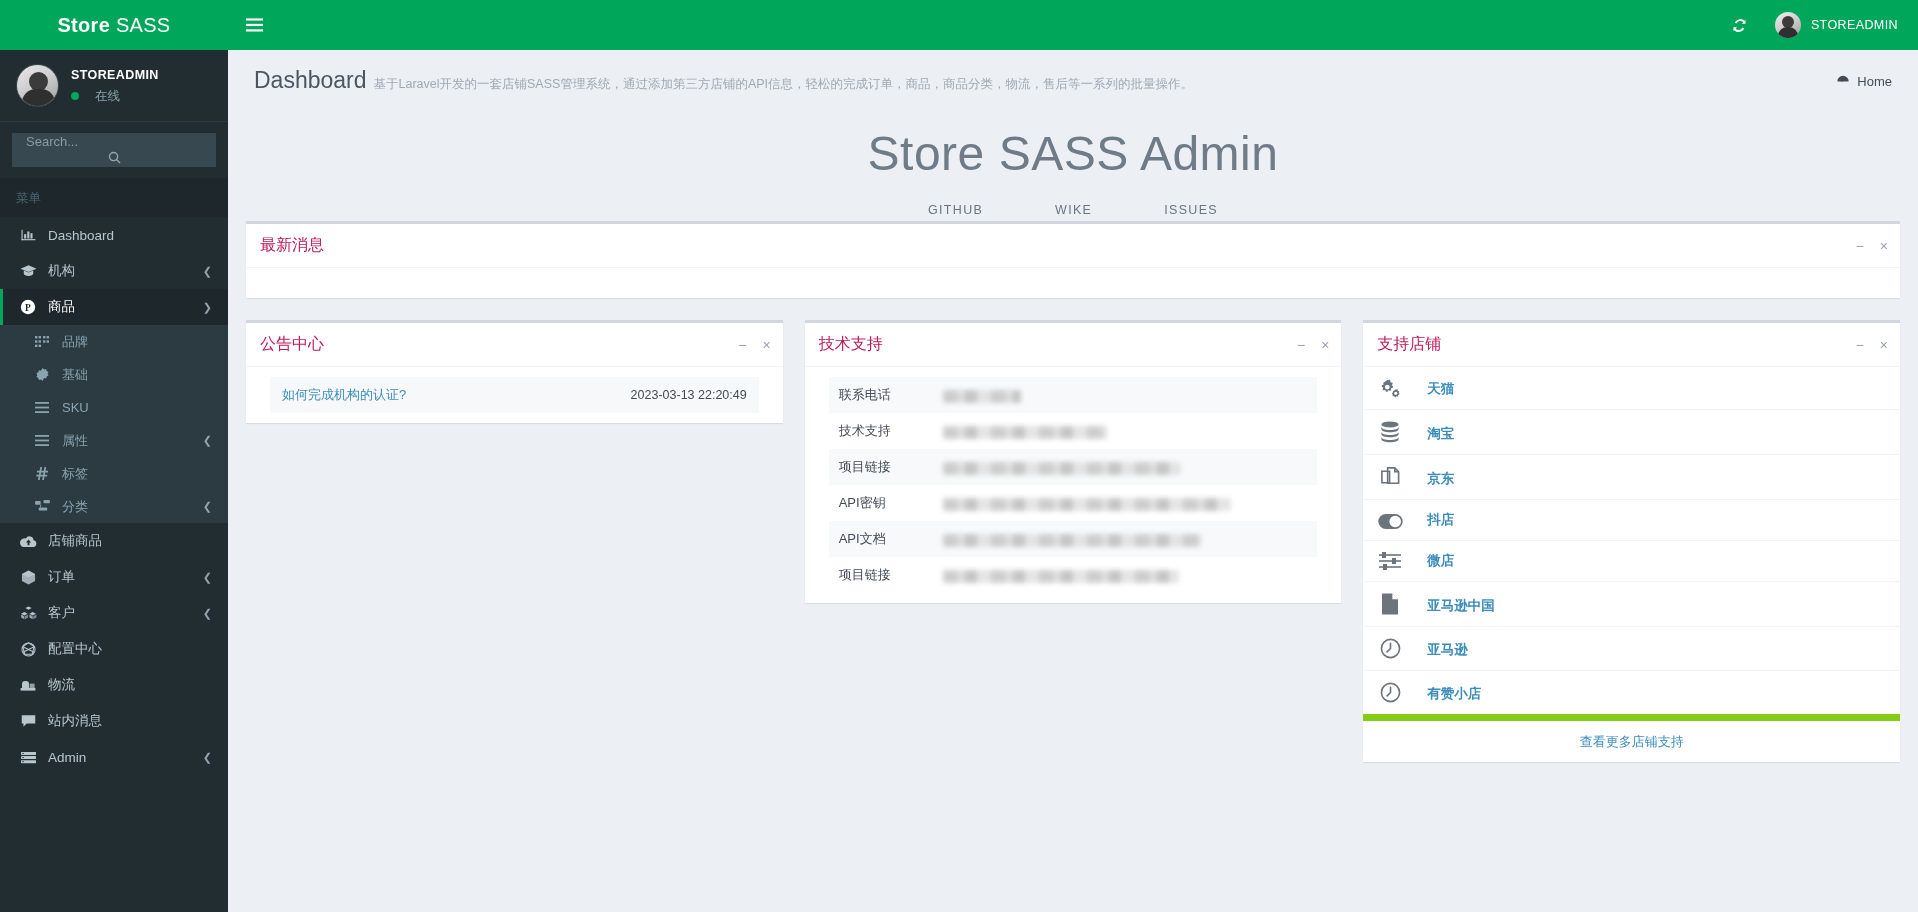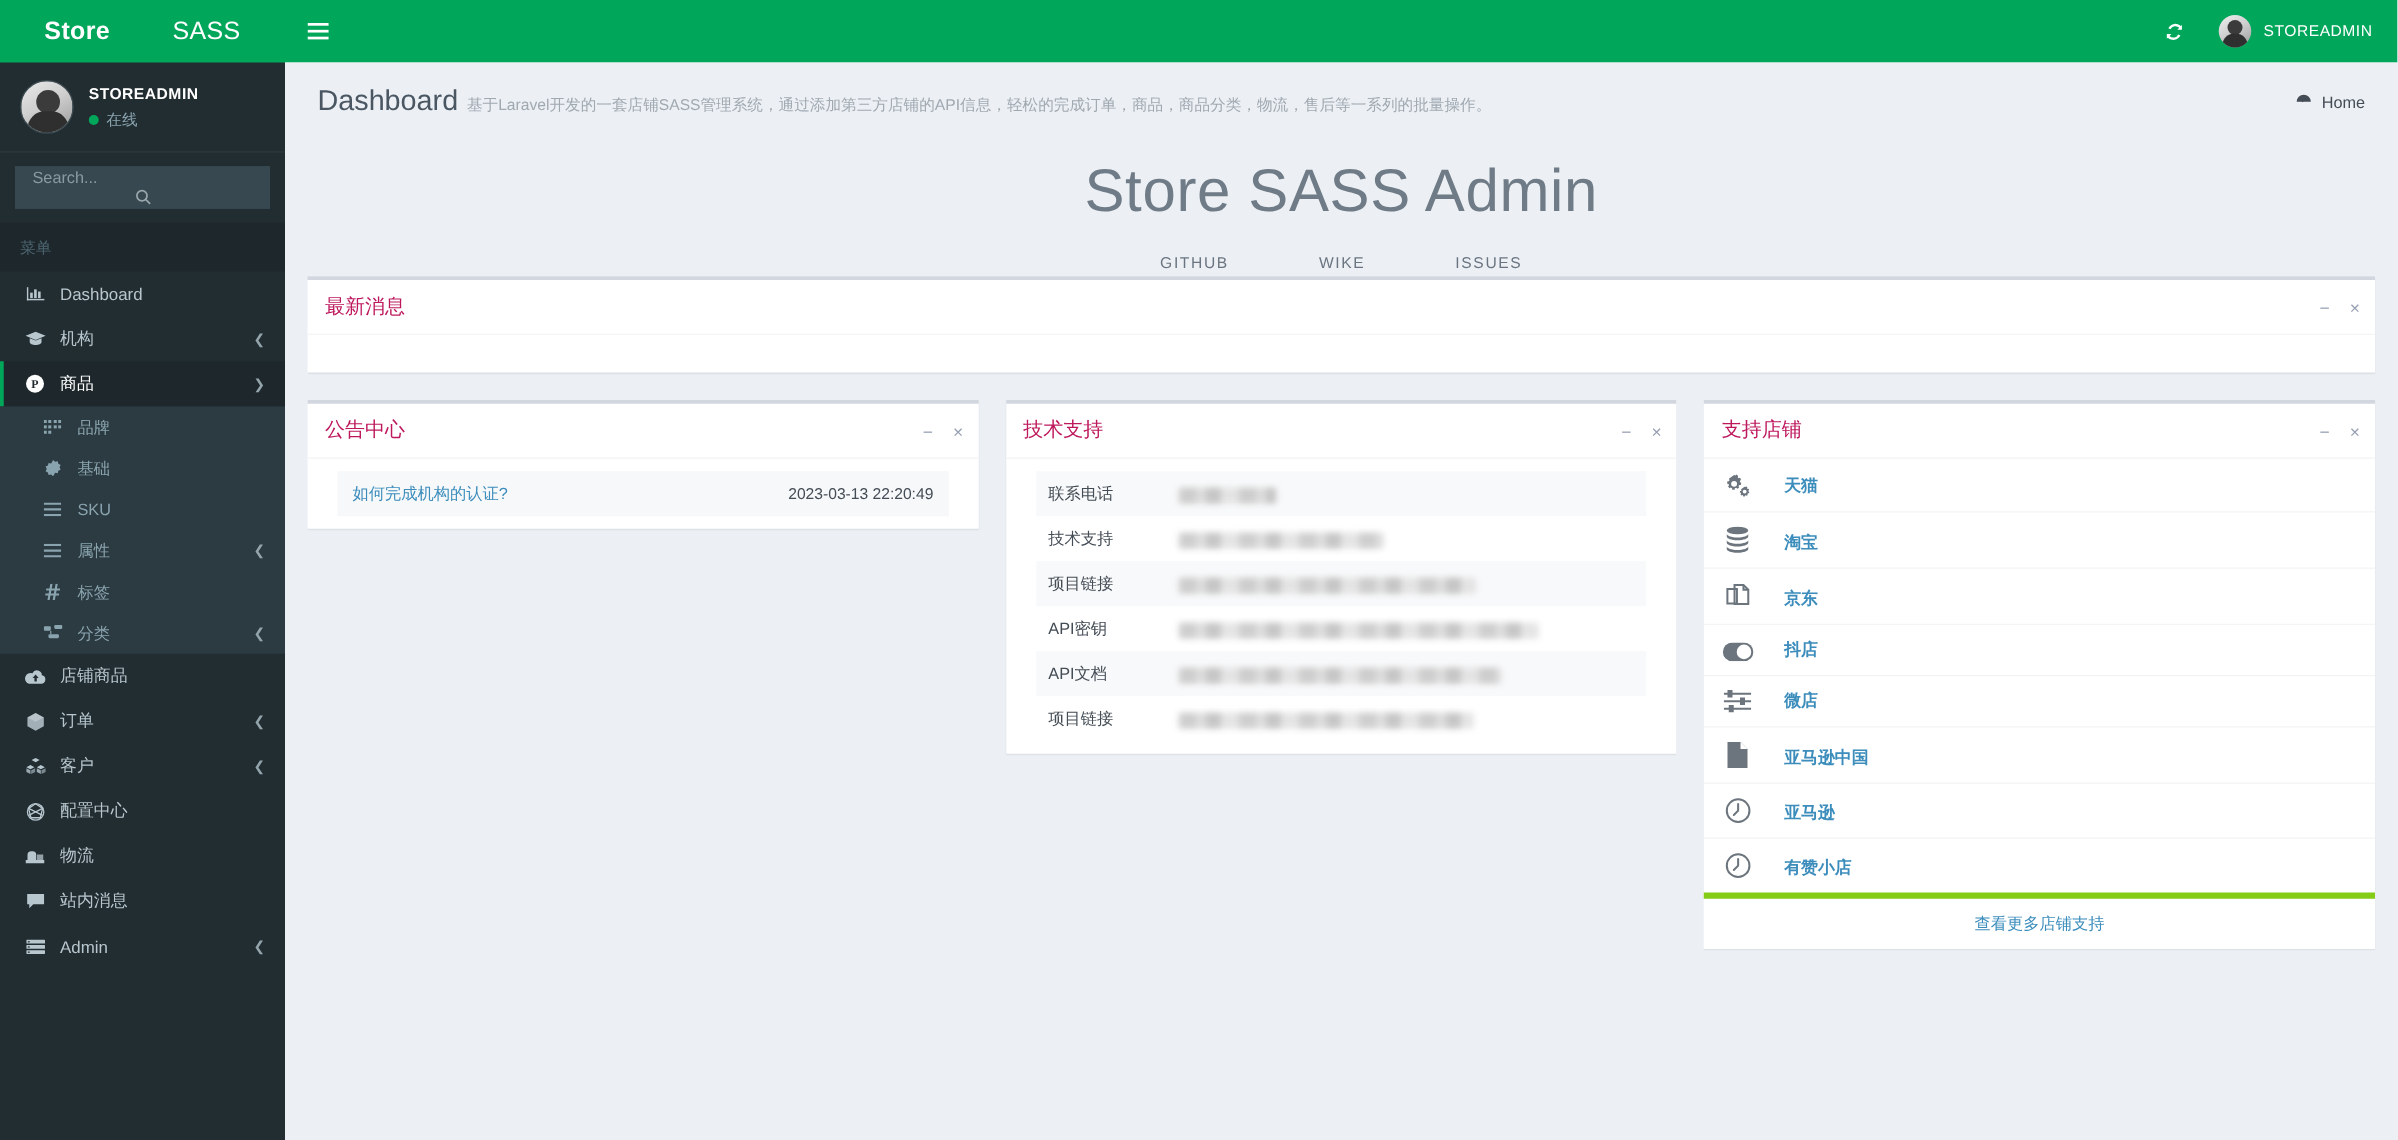--- a/index.html
+++ b/index.html
@@ -17,21 +17,20 @@
   .sidebar {
     position: absolute; left: 0; top: 0;
     width: 228px; height: 912px;
     background: #222d32;
   }
   .logo {
     height: 50px; background: #00a65a;
     display: flex; align-items: center; justify-content: center;
     color: #fff; font-size: 20px; font-weight: bold;
     letter-spacing: .3px;
-    gap: 22px;
   }
   .logo .lite { font-weight: 300; }
 
   .user-panel {
     display: flex; align-items: center;
     padding: 14px 12px 14px 16px;
     border-bottom: 1px solid #2b3a40;
   }
   .avatar {
     width: 43px; height: 43px; border-radius: 50%;
@@ -42,21 +41,21 @@
   .avatar::before{
     content:""; position:absolute; left:12px; top:7px; width:19px; height:19px;
     border-radius:50%; background:#3b3b3b;
   }
   .avatar::after{
     content:""; position:absolute; left:5px; bottom:-5px; width:33px; height:22px;
     border-radius:14px 14px 0 0; background:#2f2f2f;
   }
   .user-info { margin-left: 12px; line-height: 1.35; }
   .user-name { color: #fff; font-size: 12.5px; font-weight: bold; letter-spacing:.4px;}
-  .user-status { color: #8aa4af; font-size: 12.5px; display: flex; align-items: center; gap: 6px; margin-top: 4px;}
+  .user-status { color: #8aa4af; font-size: 12.5px; display: flex; align-items: center; gap: 16px; margin-top: 4px;}
   .dot-online { width: 8px; height: 8px; border-radius: 50%; background: #00a65a; display: inline-block; }
 
   .search-wrap { padding: 11px 12px 11px 12px; }
   .search-box {
     display: flex; align-items: center;
     background: #374850; height: 34px; border: 1px solid #374850; flex-direction: column;
   }
   .search-box input {
     flex: 1; background: transparent; border: none; outline: none;
     color: #cdd7db; font-size: 13px; padding: 0 10px;
@@ -203,21 +202,21 @@
   .shop-list { list-style: none; }
   .shop-list li { border-bottom: 1px solid #f4f4f4; }
   .shop-list li:last-child { border-bottom: none; }
   .shop-list a {
     display: flex; align-items: flex-end; gap: 22px;
     padding: 11px 8px 11px 12px; text-decoration: none;
     color: #3c8dbc; font-size: 13.5px; font-weight: bold;
   }
   .shop-ico { width: 30px; display: flex; align-items: center; justify-content: center; color: #6c757d; }
   .box-footer {
-    border-top: 5px solid #84cc16; padding: 11px 12px; text-align: center;
+    border-top: 7px solid #84cc16; padding: 11px 12px; text-align: center;
     background: #fff;
     font-family: Liberation Serif, serif;
   }
   .box-footer a { color: #3c8dbc; font-size: 13px; text-decoration: none; }
 </style>
 </head>
 <body>
 
 <div class="app">
 

